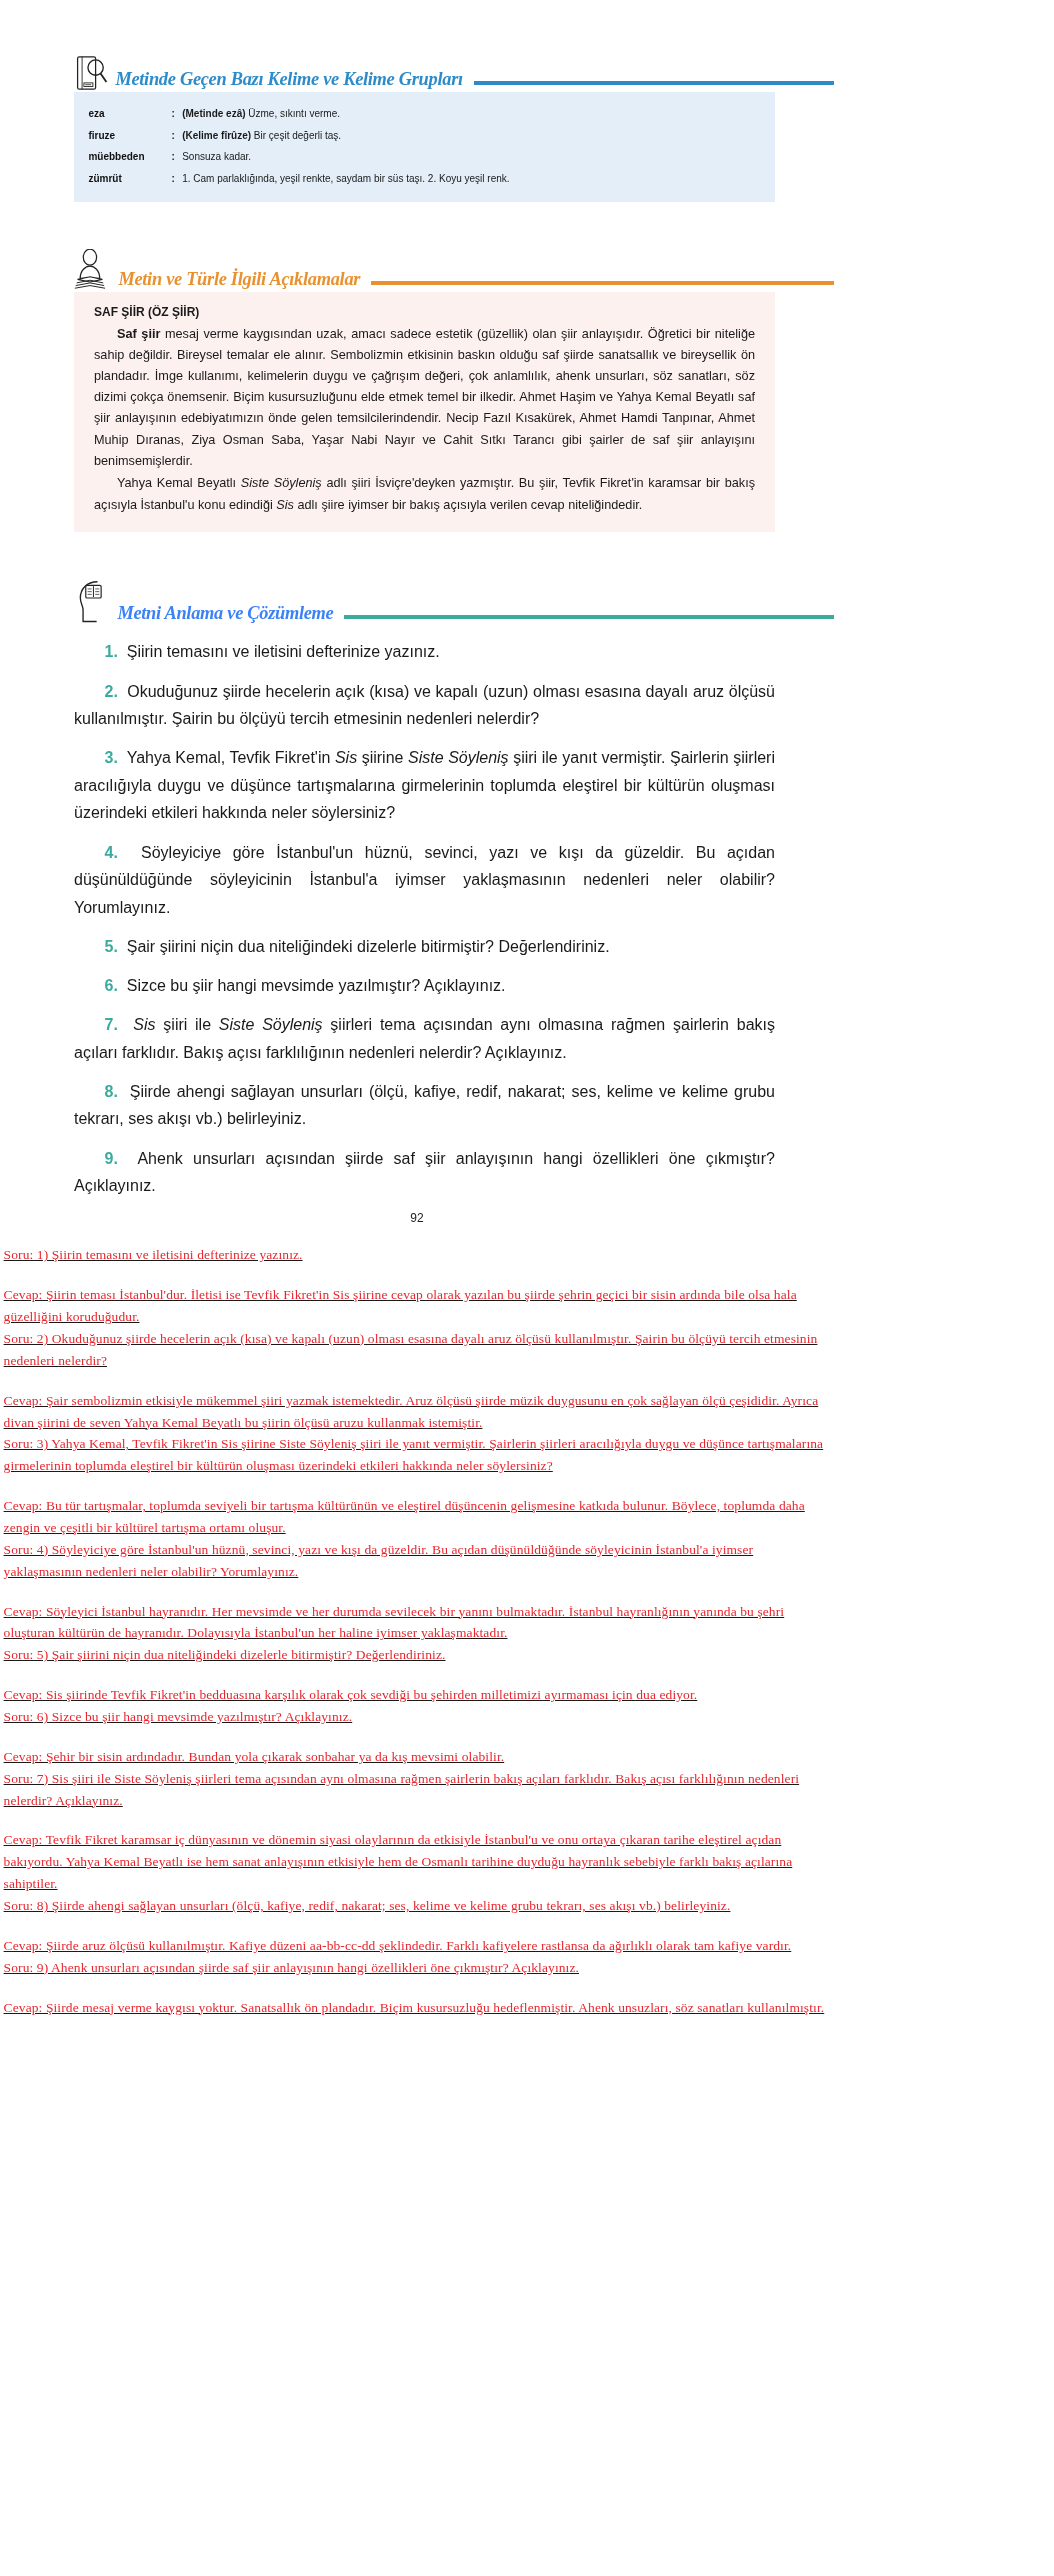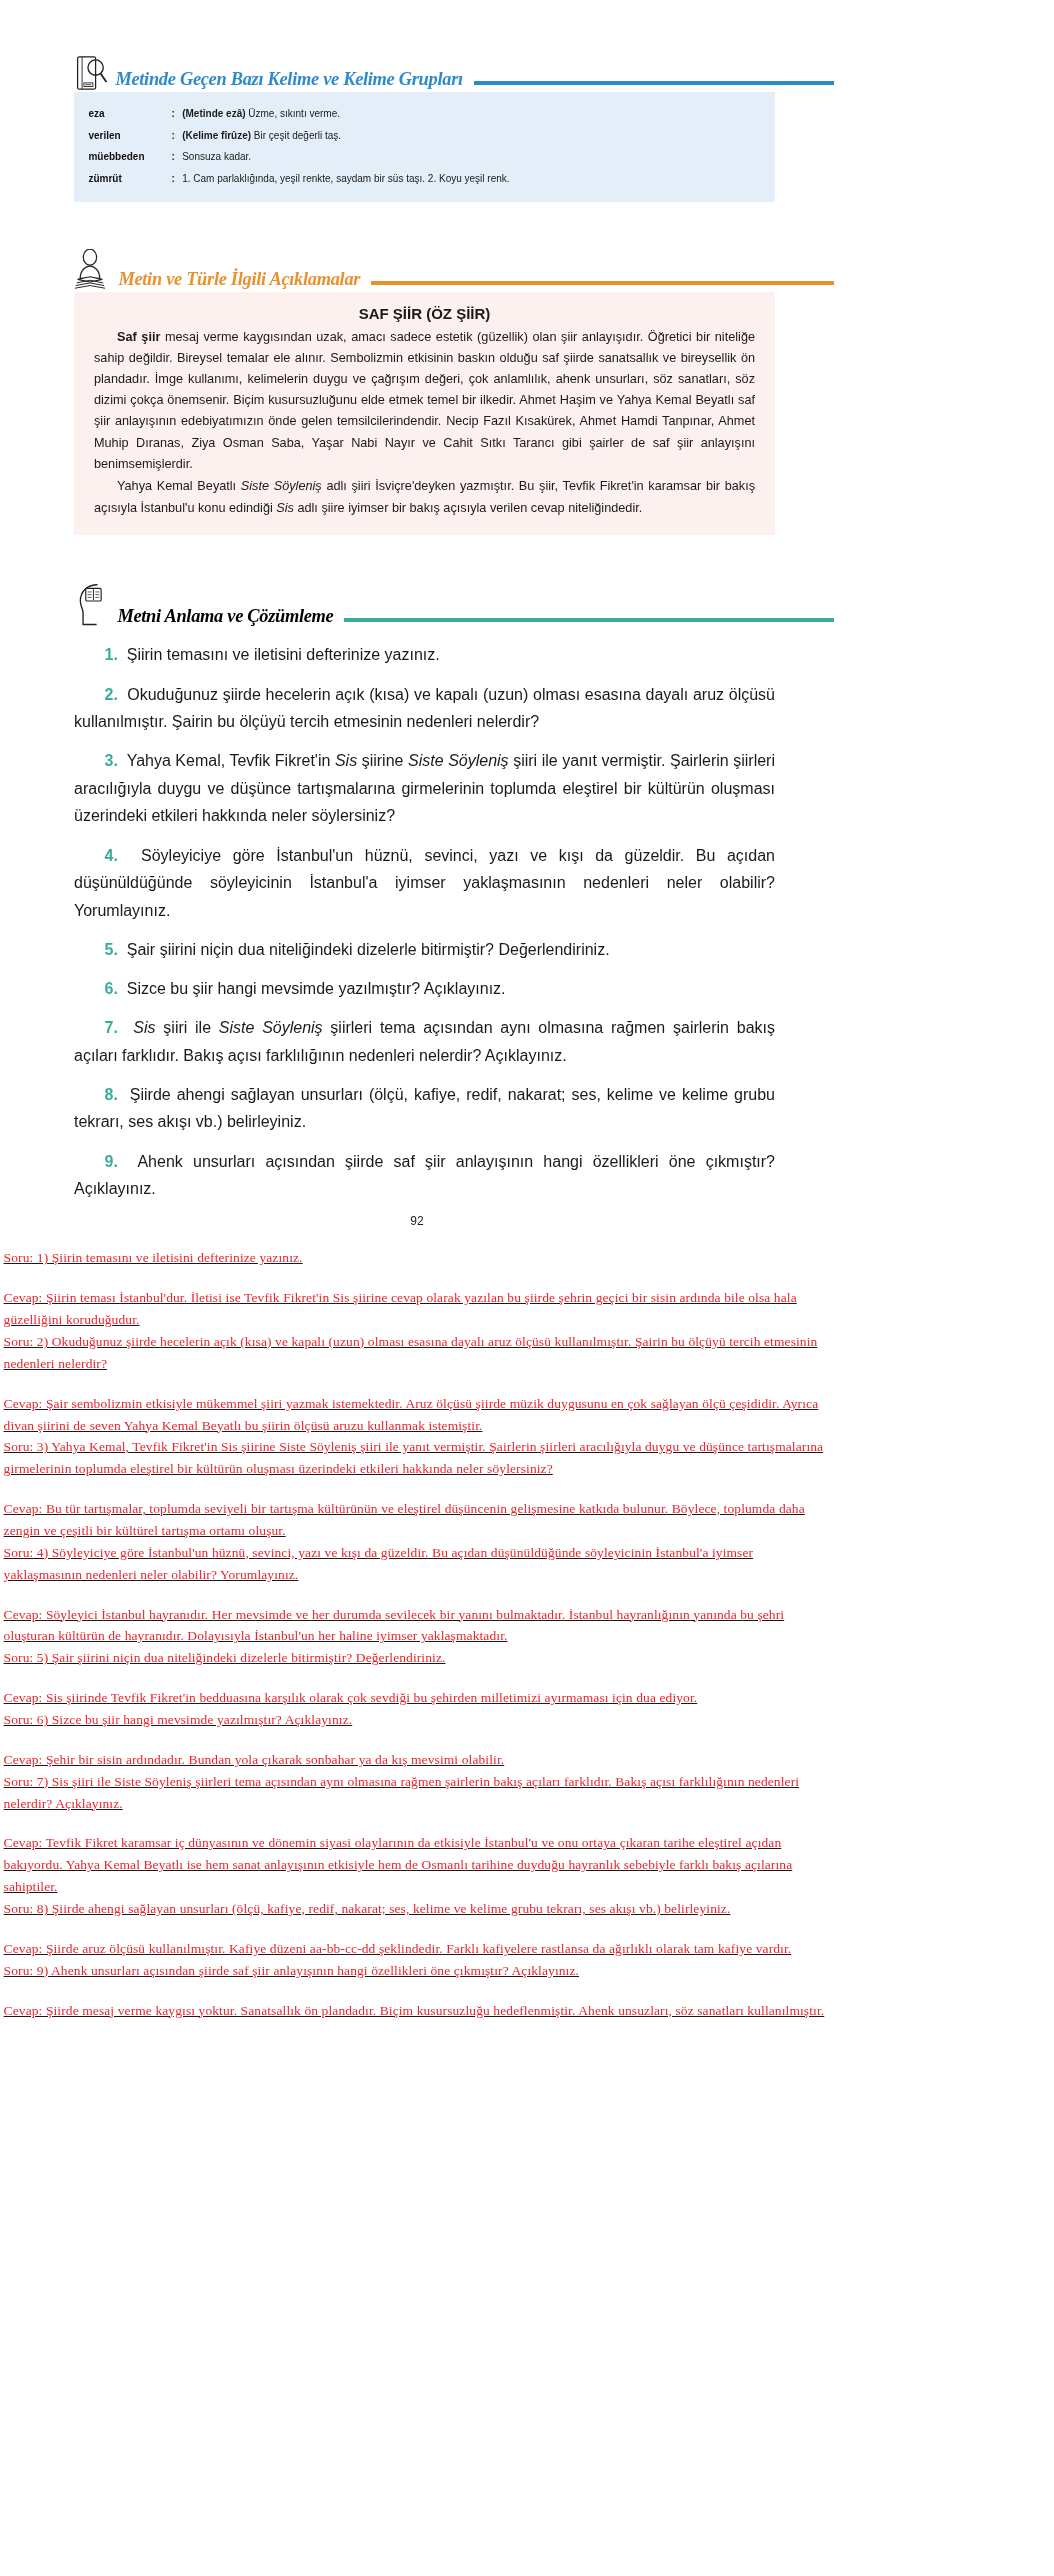--- a/index.html
+++ b/index.html
@@ -63,23 +63,23 @@
   .vocab-def b { font-weight: bold; }
 
   
   .expl-box {
     margin-left: 74px;
     margin-right: 59px;
     background: #fdf1f0;
     padding: 9px 20px 14.4px 20px;
   }
   .expl-title {
-    text-align: center;
-    font-weight: bold;
-    font-size: 15px;
+    text-align: left;
+    font-weight: bold;
+    font-size: 12px;
     margin: 3.6px 0 5.4px 0;
   }
   .expl-p {
     font-size: 12.7px;
     line-height: 1.66;
     text-align: justify;
     text-indent: 23px;
     margin: 0 0 1.8px 0;
     hyphens: manual;
   }
@@ -151,21 +151,21 @@
     <span class="rule" style="background:#2e8bc9"></span>
   </div>
 
   <div class="vocab-box" id="vocab-box">
       <div class="vocab-row">
         <span class="vocab-term">eza</span>
         <span class="vocab-colon">:</span>
         <span class="vocab-def"><b>(Metinde ezâ)</b> Üzme, sıkıntı verme.</span>
       </div>
       <div class="vocab-row">
-        <span class="vocab-term">verilen</span>
+        <span class="vocab-term">firuze</span>
         <span class="vocab-colon">:</span>
         <span class="vocab-def"><b>(Kelime fîrûze)</b> Bir çeşit değerli taş.</span>
       </div>
       <div class="vocab-row">
         <span class="vocab-term">müebbeden</span>
         <span class="vocab-colon">:</span>
         <span class="vocab-def">Sonsuza kadar.</span>
       </div>
       <div class="vocab-row">
         <span class="vocab-term">zümrüt</span>
@@ -208,21 +208,21 @@
         <rect x="13" y="7" width="17" height="14" rx="1.5" fill="#fff" stroke="#222" stroke-width="1.3"></rect>
         <line x1="21.5" y1="8" x2="21.5" y2="20" stroke="#222" stroke-width="1.1"></line>
         <line x1="15" y1="11" x2="19.5" y2="11" stroke="#222" stroke-width="0.8"></line>
         <line x1="15" y1="14" x2="19.5" y2="14" stroke="#222" stroke-width="0.8"></line>
         <line x1="15" y1="17" x2="19.5" y2="17" stroke="#222" stroke-width="0.8"></line>
         <line x1="23.5" y1="11" x2="28" y2="11" stroke="#222" stroke-width="0.8"></line>
         <line x1="23.5" y1="14" x2="28" y2="14" stroke="#222" stroke-width="0.8"></line>
         <line x1="23.5" y1="17" x2="28" y2="17" stroke="#222" stroke-width="0.8"></line>
       </svg>
     </span>
-    <span class="sec-title" style="color:#000000">Metni Anlama ve Çözümleme</span>
+    <span class="sec-title" style="color:#3b82f6">Metni Anlama ve Çözümleme</span>
     <span class="rule" style="background:#3aab9c"></span>
   </div>
 
   <div class="q-list" id="q-list">
       <p class="q-item"><span class="q-num">1.</span>&nbsp; <span>Şiirin temasını ve iletisini defterinize yazınız.</span></p>
       <p class="q-item"><span class="q-num">2.</span>&nbsp; <span>Okuduğunuz şiirde hecelerin açık (kısa) ve kapalı (uzun) olması esasına dayalı aruz ölçüsü kullanılmıştır. Şairin bu ölçüyü tercih etmesinin nedenleri nelerdir?</span></p>
       <p class="q-item"><span class="q-num">3.</span>&nbsp; <span>Yahya Kemal, Tevfik Fikret'in </span><i>Sis</i><span> şiirine </span><i>Siste Söyleniş</i><span> şiiri ile yanıt vermiştir. Şairlerin şiirleri aracılığıyla duygu ve düşünce tartışmalarına girmelerinin toplumda eleştirel bir kültürün oluşması üzerindeki etkileri hakkında neler söylersiniz?</span></p>
       <p class="q-item"><span class="q-num">4.</span>&nbsp; <span>Söyleyiciye göre İstanbul'un hüznü, sevinci, yazı ve kışı da güzeldir. Bu açıdan düşünüldüğünde söyleyicinin İstanbul'a iyimser yaklaşmasının nedenleri neler olabilir? Yorumlayınız.</span></p>
       <p class="q-item"><span class="q-num">5.</span>&nbsp; <span>Şair şiirini niçin dua niteliğindeki dizelerle bitirmiştir? Değerlendiriniz.</span></p>
       <p class="q-item"><span class="q-num">6.</span>&nbsp; <span>Sizce bu şiir hangi mevsimde yazılmıştır? Açıklayınız.</span></p>

